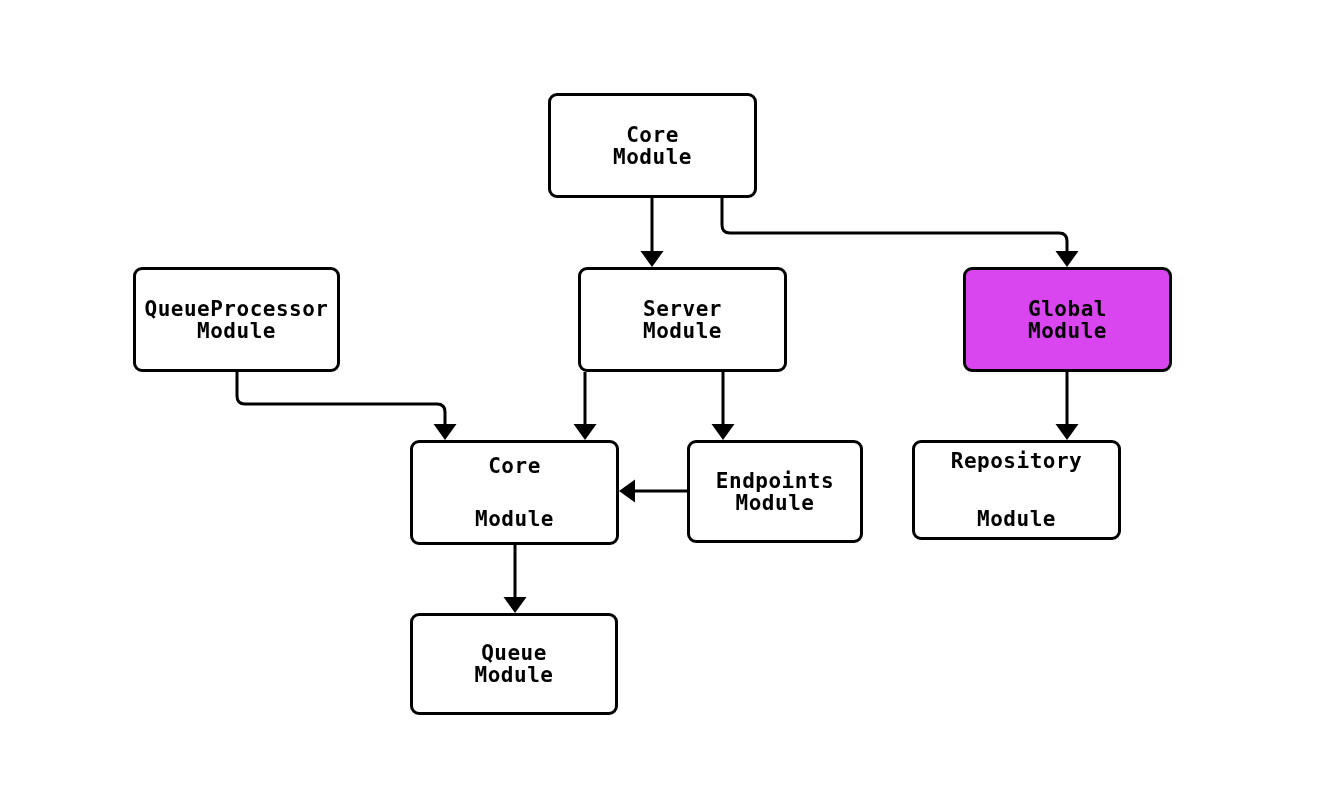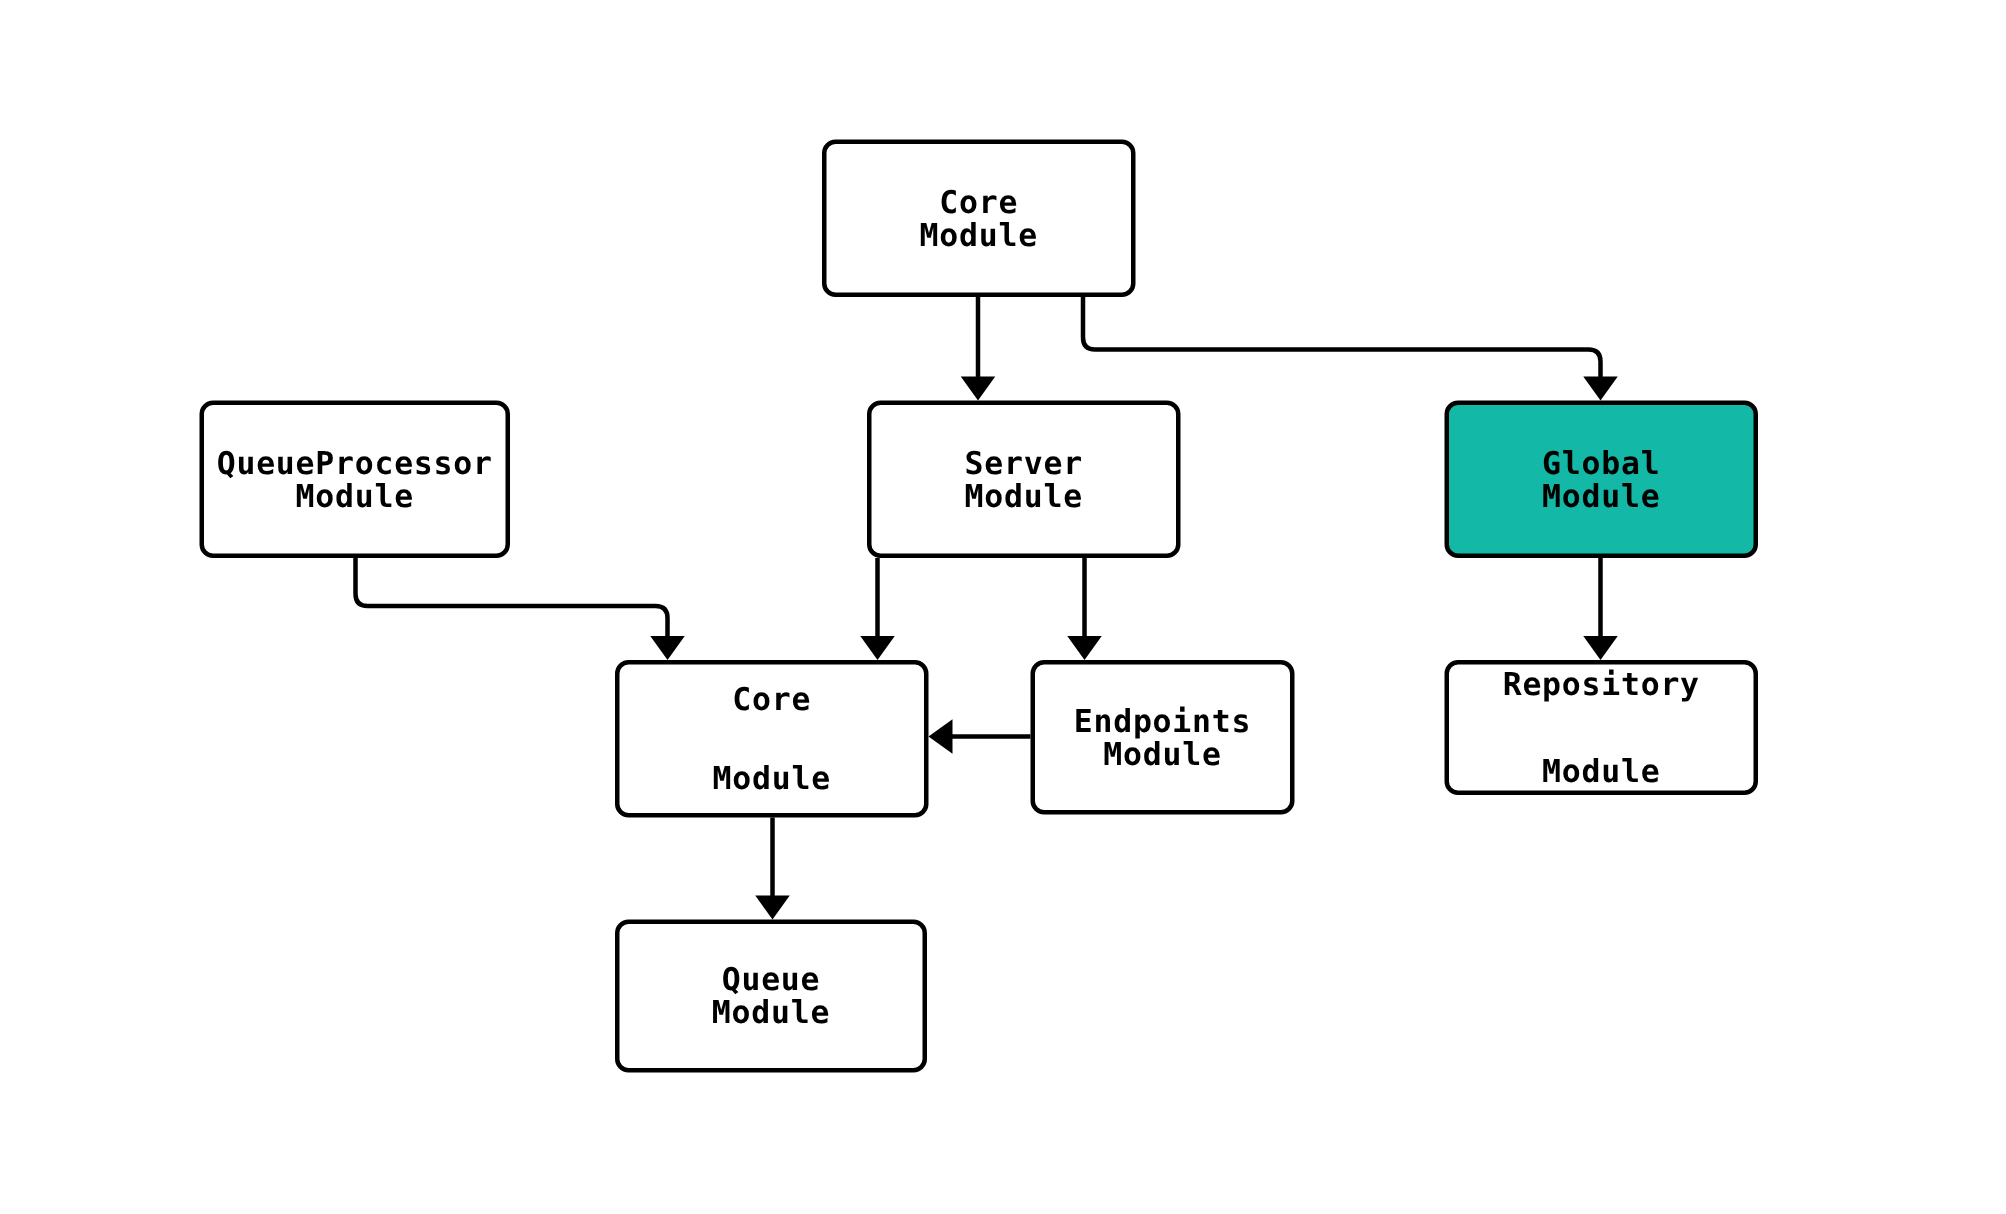--- a/index.html
+++ b/index.html
@@ -71,33 +71,33 @@
         <div class="node-line" style="color: rgb(0, 0, 0);">Module</div>
       </div>
       <div class="node" style="left: 133px; top: 267px; width: 207px; height: 105px; border-color: rgb(0, 0, 0); background: rgb(255, 255, 255);">
         <div class="node-line" style="color: rgb(0, 0, 0);">QueueProcessor</div>
         <div class="node-line" style="color: rgb(0, 0, 0);">Module</div>
       </div>
       <div class="node" style="left: 548px; top: 267px; width: 209px; height: 105px; border-color: rgb(0, 0, 0); background: rgb(255, 255, 255); margin-left: 30px;">
         <div class="node-line" style="color: rgb(0, 0, 0);">Server</div>
         <div class="node-line" style="color: rgb(0, 0, 0);">Module</div>
       </div>
-      <div class="node" style="left: 963px; top: 267px; width: 209px; height: 105px; border-color: rgb(0, 0, 0); background: #14b8a6;">
+      <div class="node" style="left: 963px; top: 267px; width: 209px; height: 105px; border-color: rgb(0, 0, 0); background: #d946ef;">
         <div class="node-line" style="color: rgb(0, 0, 0);">Global</div>
         <div class="node-line" style="color: rgb(0, 0, 0);">Module</div>
       </div>
       <div class="node" style="left: 410px; top: 440px; width: 209px; height: 105px; border-color: rgb(0, 0, 0); background: rgb(255, 255, 255); gap: 31px;">
         <div class="node-line" style="color: rgb(0, 0, 0);">Core</div>
         <div class="node-line" style="color: rgb(0, 0, 0);">Module</div>
       </div>
       <div class="node" style="left: 687px; top: 440px; width: 176px; height: 103px; border-color: rgb(0, 0, 0); background: rgb(255, 255, 255);">
         <div class="node-line" style="color: rgb(0, 0, 0);">Endpoints</div>
         <div class="node-line" style="color: rgb(0, 0, 0);">Module</div>
       </div>
-      <div class="node" style="left: 963px; top: 440px; width: 209px; height: 90px; border-color: rgb(0, 0, 0); background: rgb(255, 255, 255); gap: 36px;">
+      <div class="node" style="left: 912px; top: 440px; width: 209px; height: 100px; border-color: rgb(0, 0, 0); background: rgb(255, 255, 255); gap: 36px;">
         <div class="node-line" style="color: rgb(0, 0, 0);">Repository</div>
         <div class="node-line" style="color: rgb(0, 0, 0);">Module</div>
       </div>
       <div class="node" style="left: 410px; top: 613px; width: 208px; height: 102px; border-color: rgb(0, 0, 0); background: rgb(255, 255, 255);">
         <div class="node-line" style="color: rgb(0, 0, 0);">Queue</div>
         <div class="node-line" style="color: rgb(0, 0, 0);">Module</div>
       </div>
     </div>
 </div>
 

